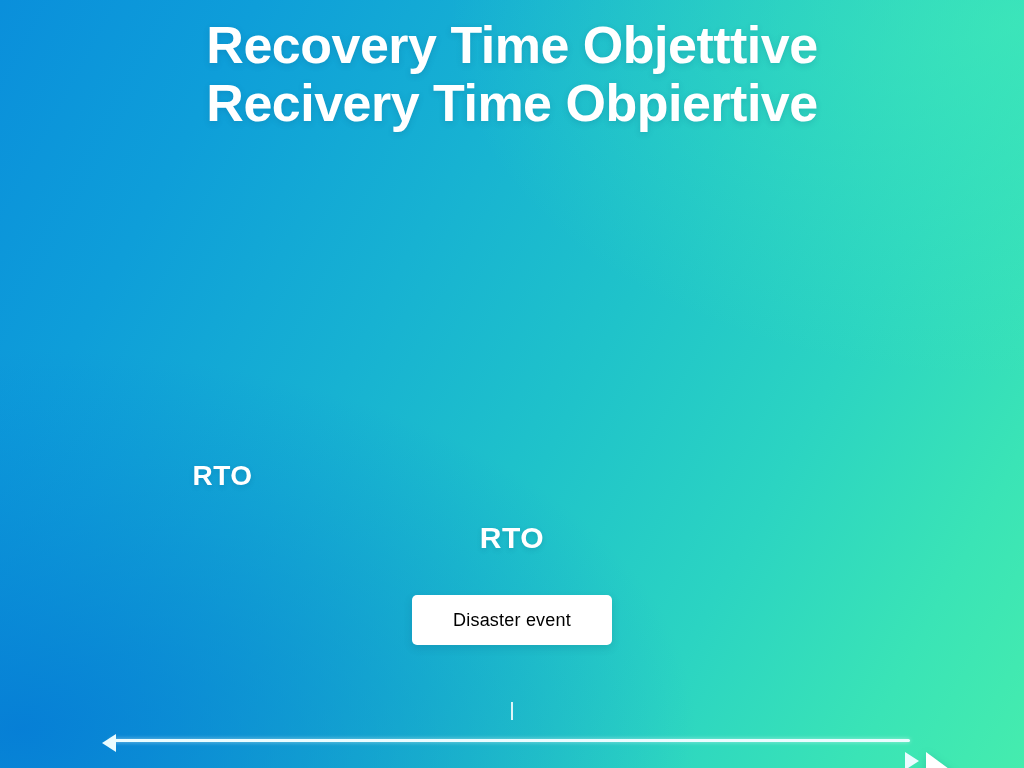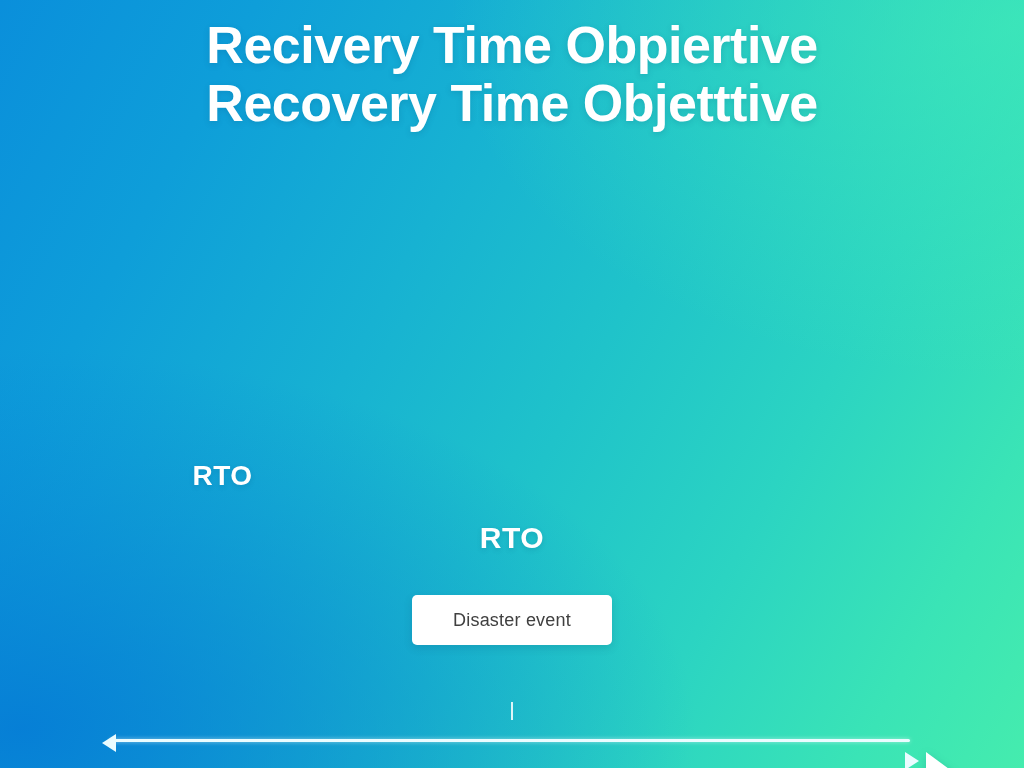--- a/index.html
+++ b/index.html
@@ -121,21 +121,21 @@
     width: 200px;
     height: 50px;
     background: #ffffff;
     border-radius: 5px;
     display: flex;
     align-items: center;
     justify-content: center;
     box-shadow: 0 3px 9px rgba(0,60,95,0.16);
   }
   .event-card-text {
-    color: #404040;
+    color: #000000;
     font-size: 18px;
     letter-spacing: 0.2px;
   }
   .event-tick {
     position: absolute;
     left: 511px;
     top: 470px;
     width: 2px;
     height: 18px;
     background: rgba(255,255,255,0.85);
@@ -153,22 +153,22 @@
     letter-spacing: 0.5px;
     text-shadow: 0 2px 5px rgba(0,70,110,0.18);
   }
 </style>
 </head>
 <body>
 
 <div id="canvas">
 
   <div class="title-block">
+    <div class="title-line">Recovery Time Objetttive</div>
     <div class="title-line">Recivery Time Obpiertive</div>
-    <div class="title-line">Recovery Time Objetttive</div>
   </div>
 
   <div class="top-left-label">RTO</div>
 
   <div class="event-label">RTO</div>
   <div class="event-card">
     <span class="event-card-text">Disaster event</span>
   </div>
   <div class="event-tick"></div>
 

